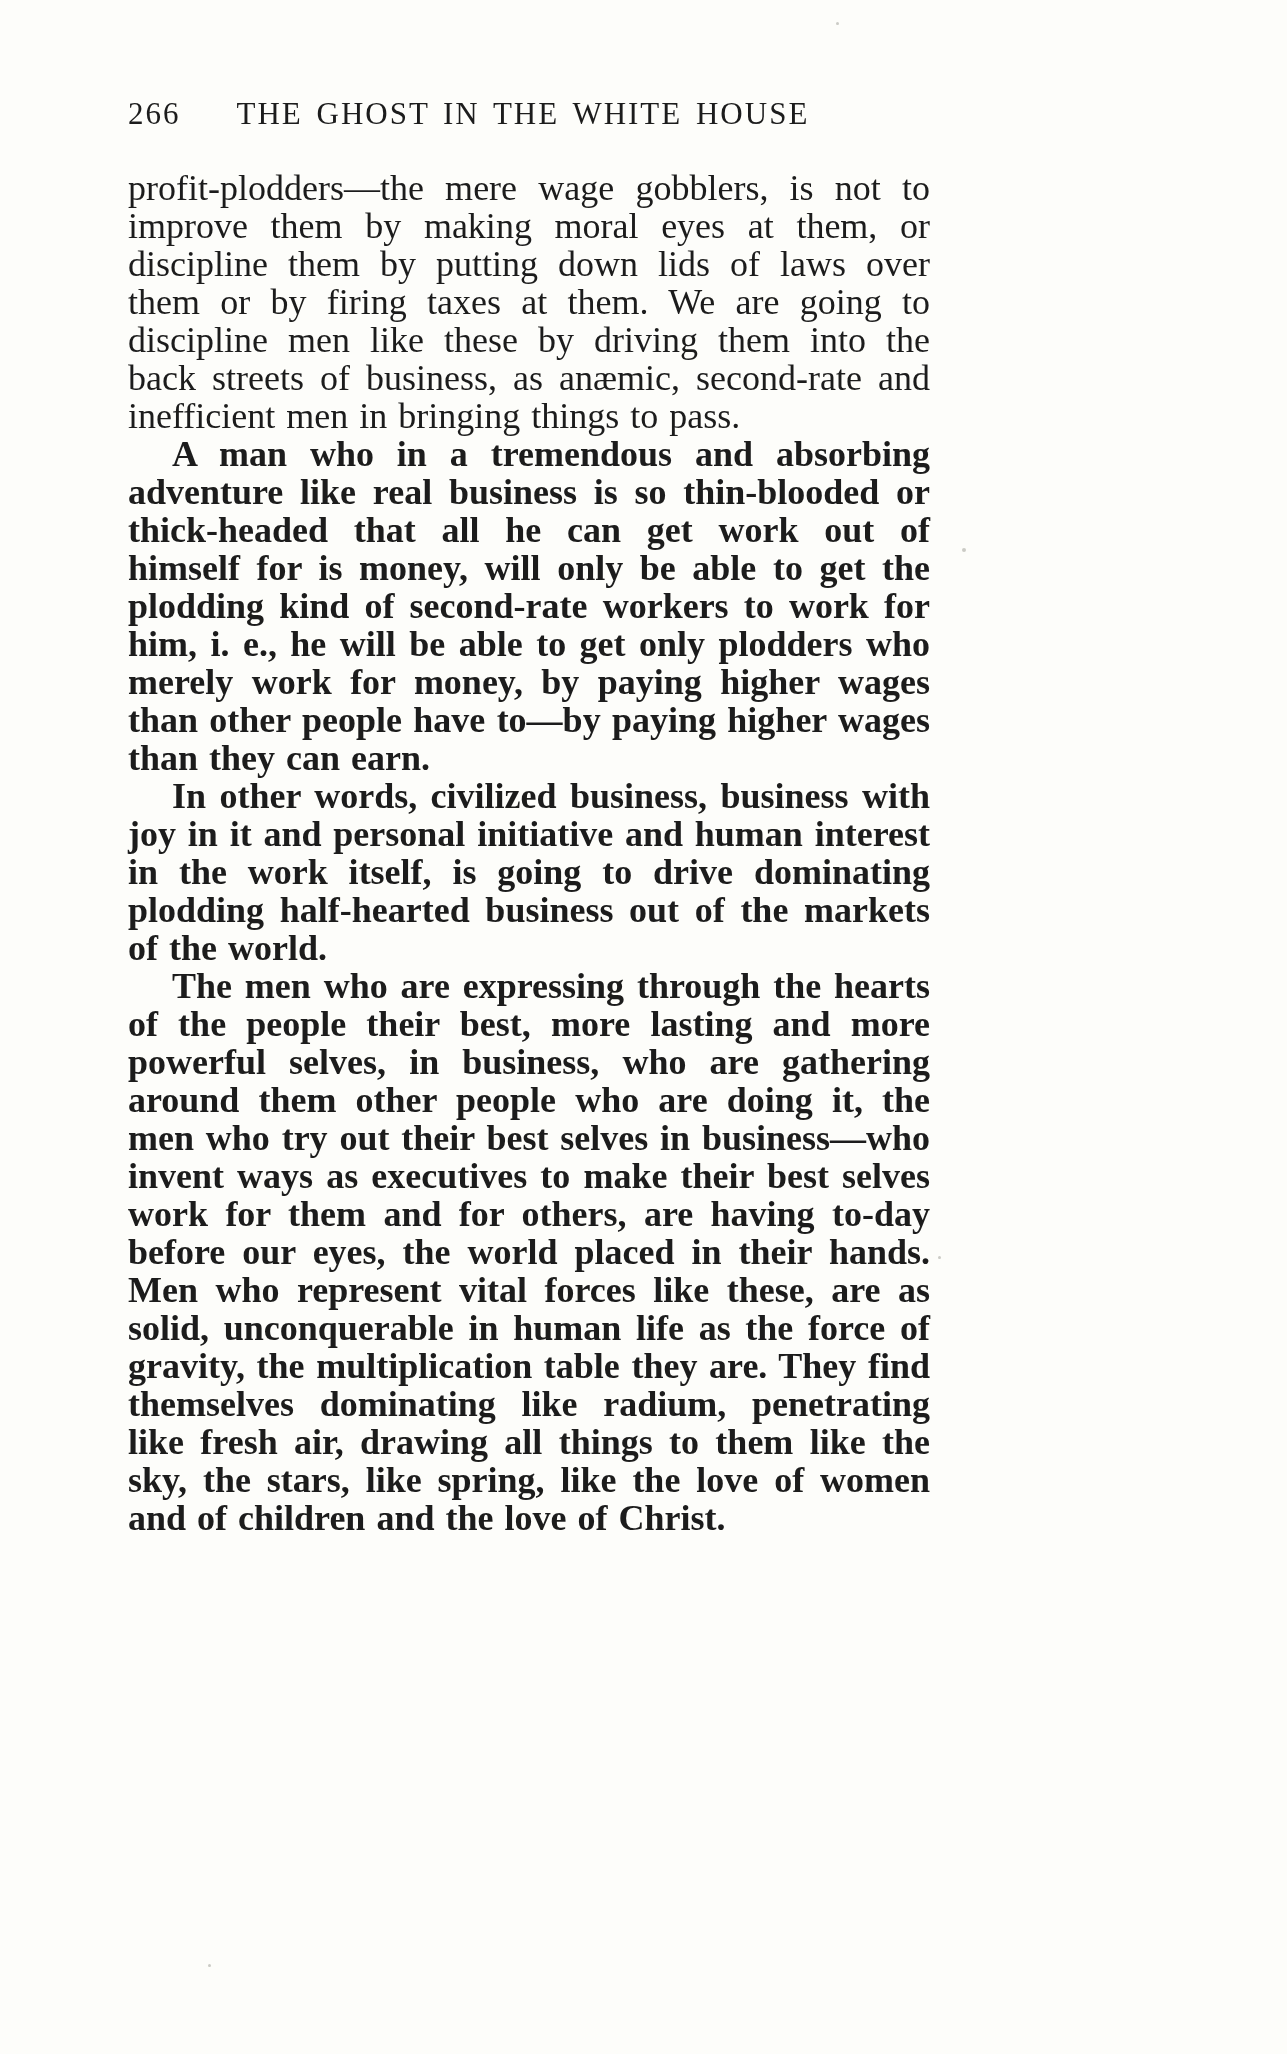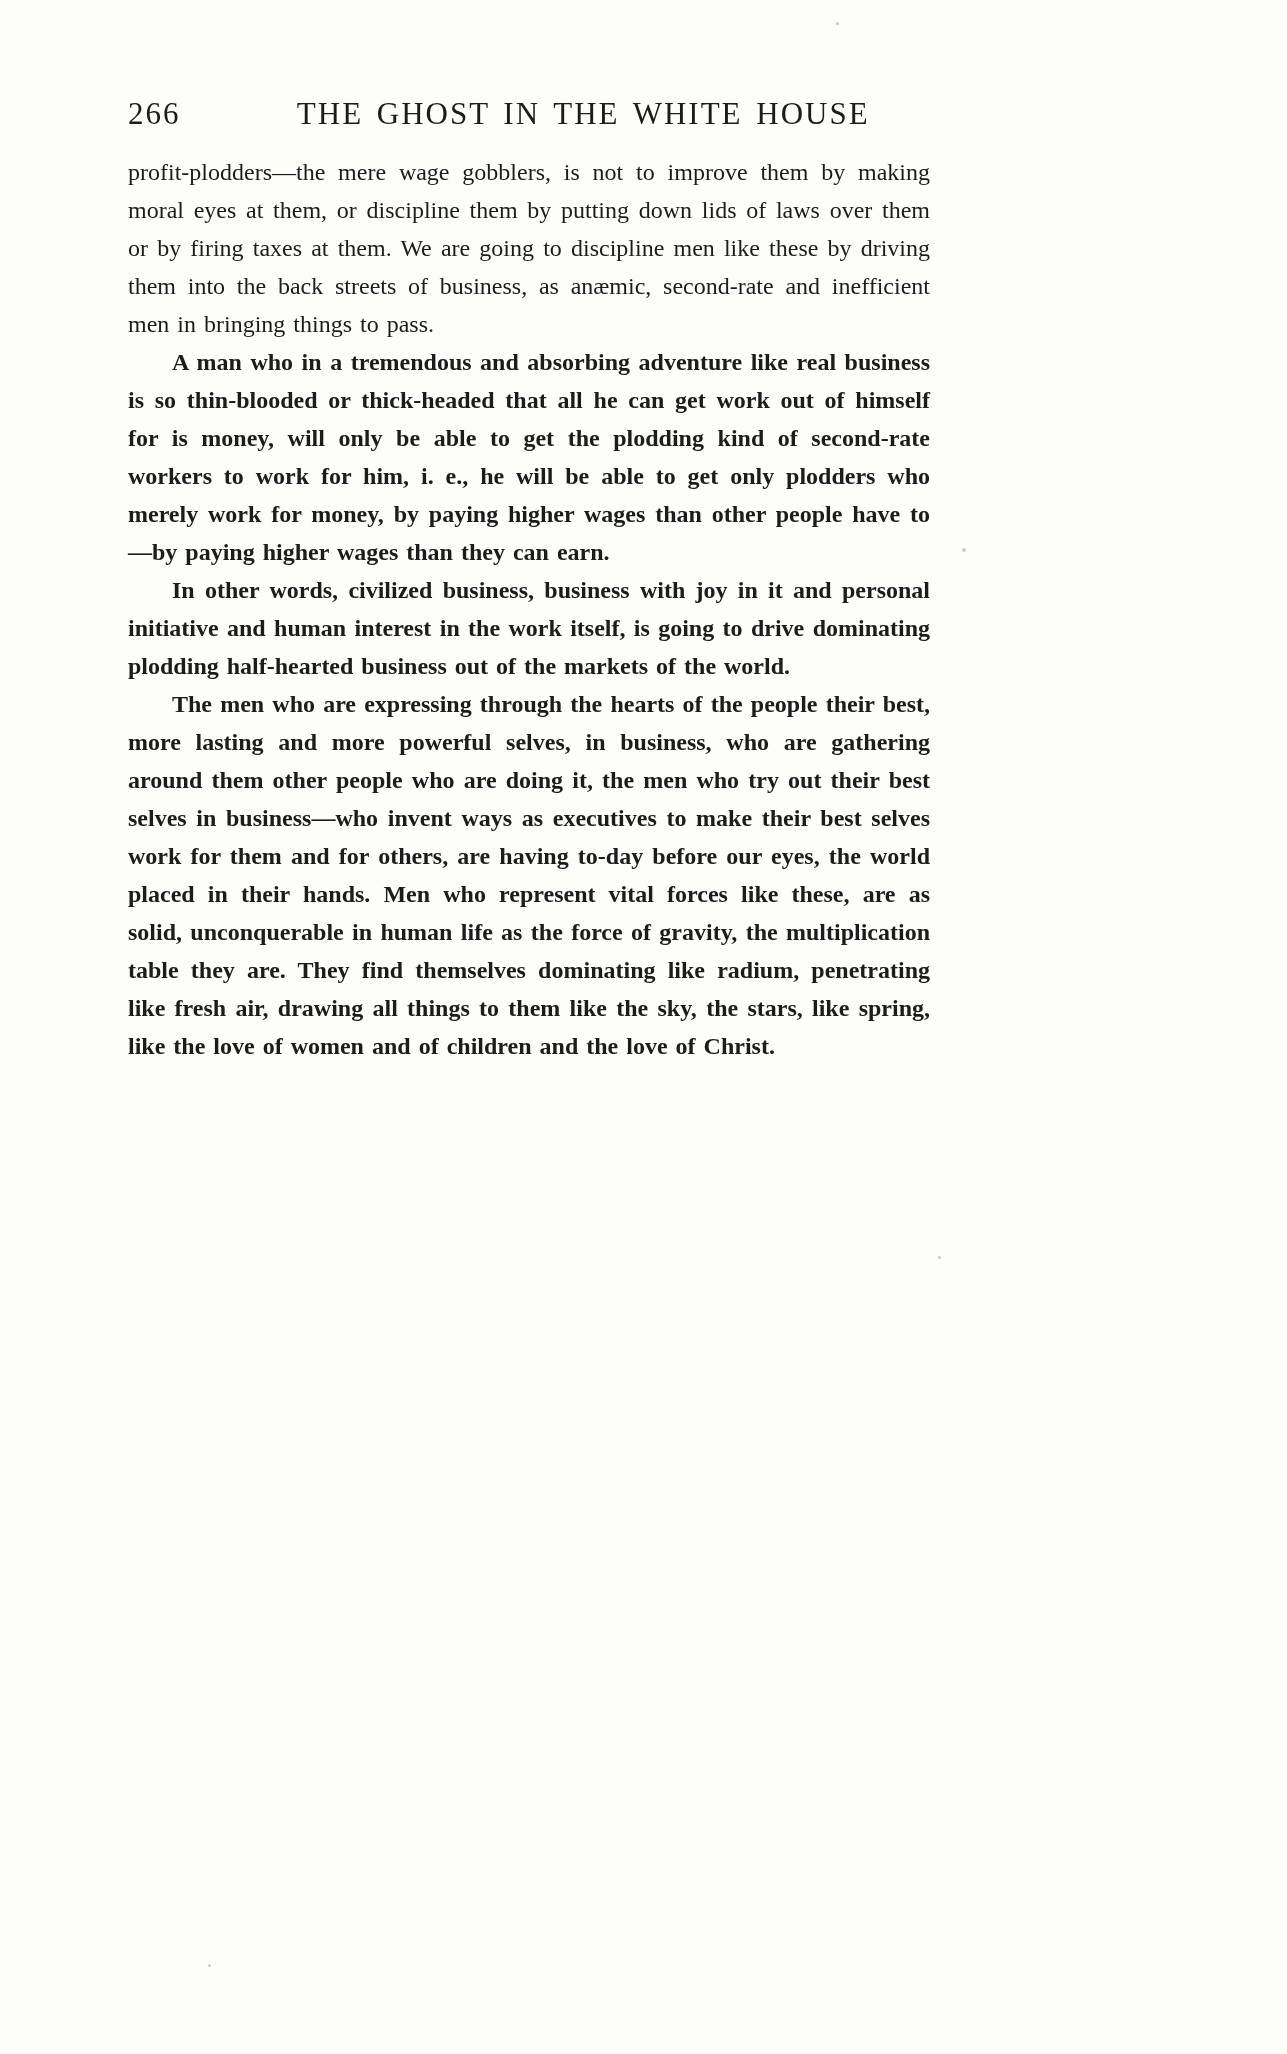--- a/index.html
+++ b/index.html
@@ -21,34 +21,33 @@
     position: absolute;
     left: 128px;
     top: 96px;
     width: 802px;
   }
   .running-head {
     display: flex;
     align-items: baseline;
     font-size: 31px;
     letter-spacing: 2px;
-    margin-bottom: 21px;
+    margin-bottom: 37px;
     white-space: nowrap;
   }
   .page-number {
     margin-right: 56px;
   }
   .running-title {
     flex: 1;
-    text-align: center;
     word-spacing: 4px;
   }
   .body-text p {
     margin: 0;
-    font-size: 24px;
+    font-size: 36px;
     line-height: 38px;
     text-align: justify;
     word-spacing: 2px;
   }
   .body-text p.indent {
     text-indent: 44px;
     font-weight: bold;
   }
   
   .speck {

